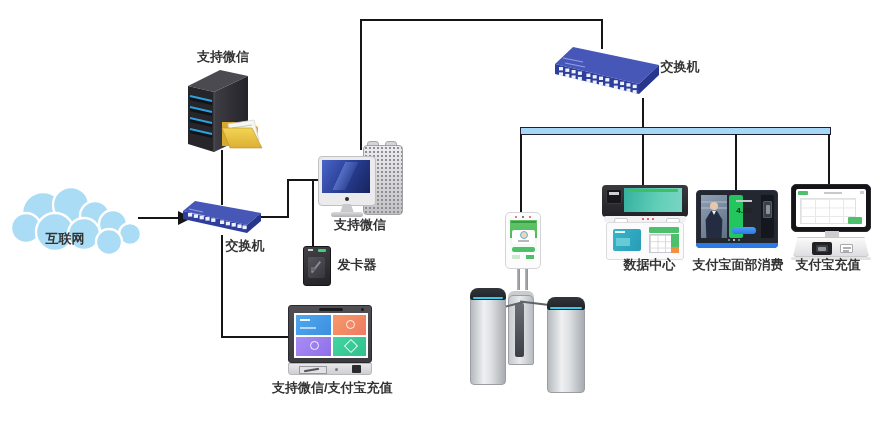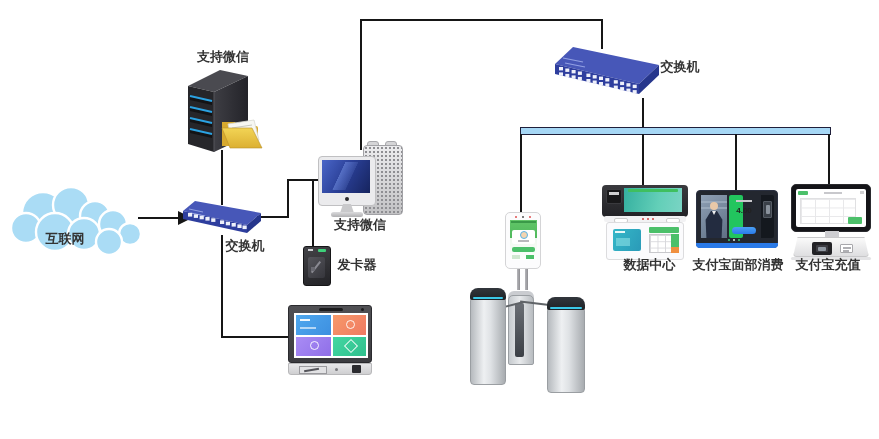--- a/index.html
+++ b/index.html
@@ -163,20 +163,21 @@
       </div>
     </div>
     <div class="abs" style="left:0;top:58px;width:84px;height:12px;background:linear-gradient(#e8e8ea,#cfcfd1);border:1px solid #b8b8ba;border-radius:0 0 3px 3px;box-sizing:border-box;">
       <div class="abs" style="left:10px;top:2px;width:26px;height:6px;background:#e2e2e4;border:1px solid #9a9a9e;">
         <div class="abs" style="left:4px;top:2px;width:15px;height:1.5px;background:#55555b;transform:rotate(-10deg);"></div>
       </div>
       <div class="abs" style="left:46px;top:4px;width:3px;height:3px;border-radius:50%;background:#7a7a7e;"></div>
       <div class="abs" style="left:63px;top:1px;width:9px;height:8px;border-radius:1px;background:#2a2a2e;"></div>
     </div>
   </div>
+  <div class="lbl" style="left:272px;top:380px;width:120px;">支持微信/支付宝充值</div>
 
   <svg class="abs" style="left:551px;top:40px;" width="112" height="64" viewBox="0 0 112 64">
     <polygon points="4,24 22,7 108,25 88,44" fill="var(--switch-top,#4757b8)"></polygon>
     <polygon points="88,44 108,25 108,35 88,54" fill="var(--switch-end,#26368c)"></polygon>
     <polygon points="4,24 88,44 88,54 4,34" fill="var(--switch-front,#2e3e9e)"></polygon>
     <line x1="12" y1="18" x2="32" y2="22" stroke="#92a0e2" stroke-width="1.2"></line>
     <line x1="14" y1="23" x2="34" y2="27" stroke="#92a0e2" stroke-width="1.2"></line>
     <g fill="#eef0fa">
       <rect x="8" y="27.0" width="4" height="3.4"></rect>
         <rect x="8" y="32.4" width="4" height="3.4"></rect>

